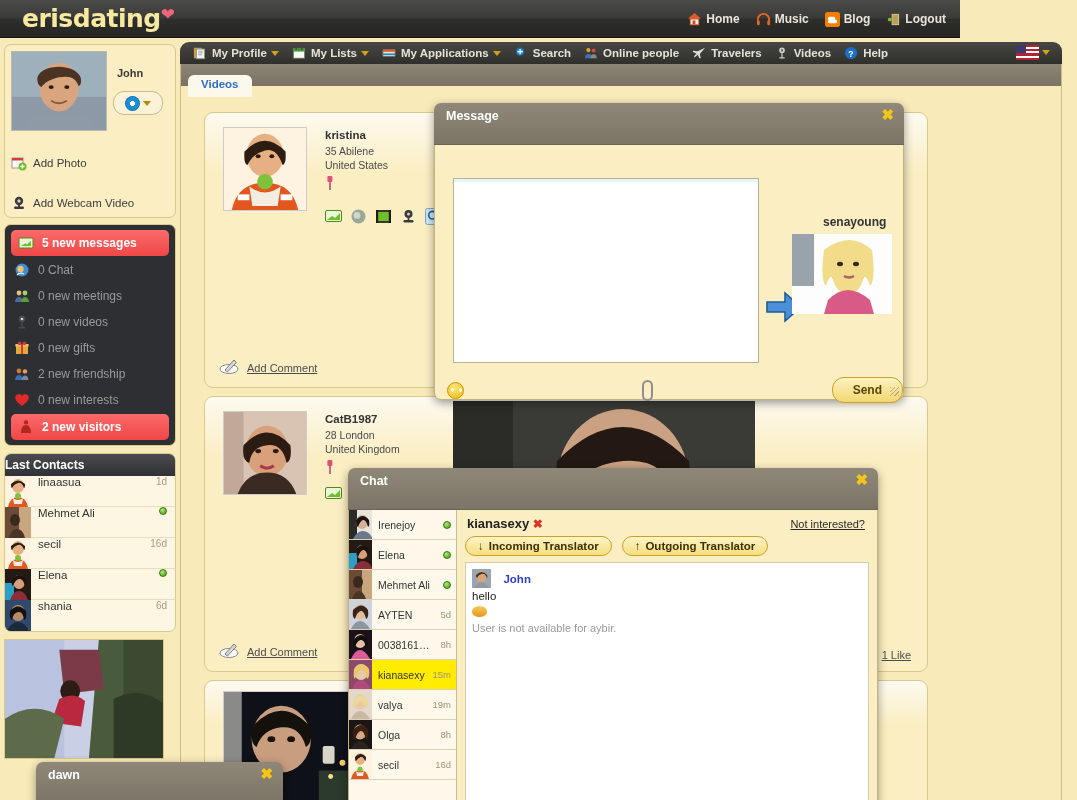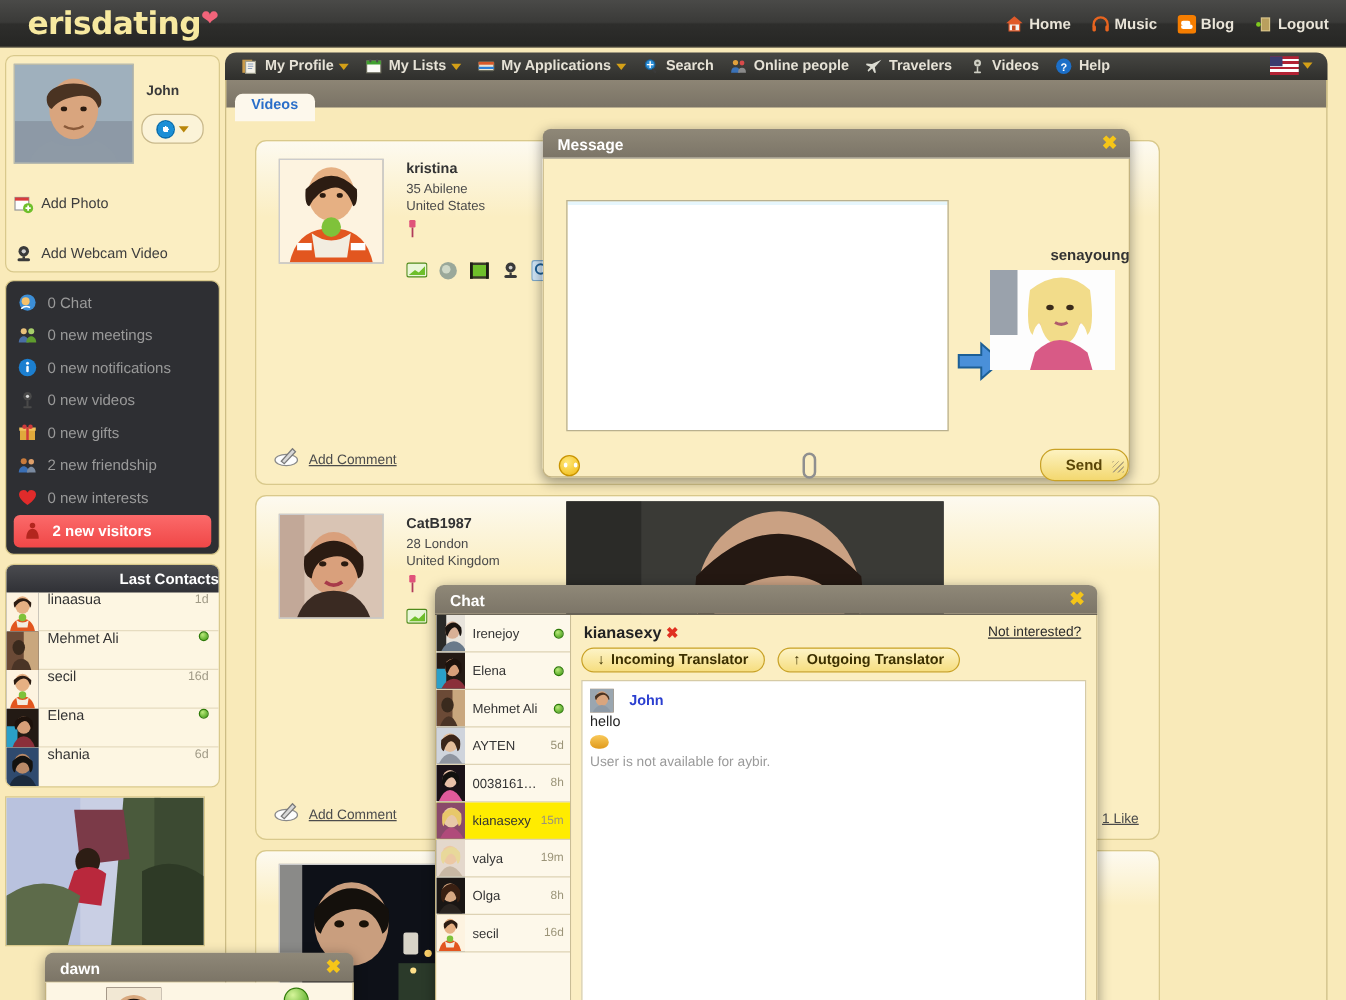--- a/index.html
+++ b/index.html
@@ -6,21 +6,21 @@
   html, body {
     width: 1077px; height: 800px;
     overflow: hidden;
     font-family: "Liberation Sans", sans-serif;
     background: #f9eab9;
   }
   body { position: relative; }
 
   
   .topbar {
-    position: absolute; left:0; top:0; width:1077px; height:38px;
+    position: absolute; left:0; top:0; width:960px; height:38px;
     background: linear-gradient(to bottom, #4a4a48 0%, #3a3a38 48%, #2e2e2c 52%, #262624 100%);
     border-bottom: 1px solid #151514;
   }
   .logo {
     position:absolute; left:22px; top:4px;
     font-size:25px; font-weight:bold; color:#f7e9a0;
     letter-spacing:-0.5px;
     font-family:"DejaVu Sans", sans-serif;
   }
   .logo-heart { color:#f2647a; font-size:17px; position:relative; top:-7px; left:0px; }
@@ -65,21 +65,21 @@
   }
   .menu-row.hl {
     background:linear-gradient(to bottom,#fb6a6a,#f04747);
     color:#fff; font-weight:bold; margin:1px 6px; border-radius:5px; padding:5px 7px;
   }
   .mico { width:16px;height:16px;flex:0 0 16px; display:inline-block; }
 
   .contacts { margin-top:7px; border:1px solid #d9c98c; border-radius:7px; overflow:hidden; background:#fdf6e2;}
   .contacts-hd {
     background:linear-gradient(to bottom,#4a4b4f,#303136);
-    color:#fff; font-size:12px; font-weight:bold; text-align:right; padding:4px 0;
+    color:#fff; font-size:12px; font-weight:bold; text-align:left; padding:4px 0;
   }
   .contact-row {
     display:flex; align-items:flex-start; gap:7px; height:31px;
     border-bottom:1px solid #e6dcc0; padding-right:8px; font-size:11.5px; color:#333;
   }
   .contact-row:last-child { border-bottom:none; }
   .c-thumb { width:26px;height:31px; flex:0 0 26px; background:#8a8a8a; overflow:hidden;}
   .c-name { flex:1; }
   .c-meta { font-size:10px; color:#a09a86; }
   .dot-on { width:8px;height:8px;border-radius:50%;
@@ -134,36 +134,36 @@
   .uicons { position:absolute; left:120px; top:95px; display:flex; gap:8px; }
   .uicon { width:17px;height:17px; cursor:pointer; }
   .addcomment { position:absolute; left:14px; bottom:10px; display:flex; align-items:center; gap:8px; cursor:pointer;}
   .addcomment span { font-size:11px; color:#4c4c4c; text-decoration:underline;}
   .likes { position:absolute; right:16px; bottom:10px; font-size:11px; color:#4c4c4c; text-decoration:underline; cursor:pointer;}
   .bigmedia { position:absolute; overflow:hidden; background:#2b2b2b;}
 
   
   .dlg { position:absolute; border-radius:8px; box-shadow:0 3px 10px rgba(0,0,0,.4); }
   .dlg-hd {
-    height:24px; background:linear-gradient(to bottom,#8f8878,#7c7567);
+    height:42px; background:linear-gradient(to bottom,#8f8878,#7c7567);
     border-radius:7px 7px 0 0; position:relative;
     color:#fff; font-size:12.5px; font-weight:bold; padding:6px 0 16px 12px;
     border-bottom:1px solid #6a6456;
   }
   .dlg-x { position:absolute; right:10px; top:5px; color:#f5c518; font-size:15px; font-weight:bold; cursor:pointer; line-height:14px;}
   .dlg-body { background:#fbeec2; border:1px solid #c2b280; border-top:none; border-radius:0 0 7px 7px; position:relative;}
 
   #msg-dlg { left:434px; top:103px; width:470px; }
   .msg-ta {
     position:absolute; left:18px; top:33px; width:306px; height:185px;
     background:linear-gradient(to bottom,#e6f6fd 0 3px,#fff 3px 100%);
     border:1px solid #b9b08e; resize:none; outline:none; font-family:"Liberation Sans",sans-serif; font-size:12px; padding:4px;
   }
   .msg-arrow { position:absolute; left:330px; top:145px; width:38px;height:34px; }
-  .msg-peer-name { position:absolute; left:372px; top:70px; width:130px; text-align:center; font-size:12px;font-weight:bold;color:#333;}
+  .msg-peer-name { position:absolute; left:388px; top:70px; width:130px; text-align:left; font-size:12px;font-weight:bold;color:#333;}
   .msg-peer-pic { position:absolute; left:357px; top:89px; width:100px;height:80px; background:#c8c0b4; overflow:hidden; border:0;}
   .msg-tools { position:absolute; left:12px; right:0; top:232px; display:flex; align-items:center; justify-content:space-between; gap:22px; }
   .smiley { width:17px;height:17px;border-radius:50%;
      background:radial-gradient(circle at 40% 32%,#ffe87a,#f0b810); border:1px solid #c99400; cursor:pointer; position:relative;}
   .smiley:before{content:"";position:absolute;left:3px;top:5px;width:3px;height:4px;border-radius:50%;background:#fff;box-shadow:8px 0 0 #fff;}
   .clip { width:11px;height:21px;border:2px solid #8f8f8f;border-radius:6px; cursor:pointer;}
   .sendbtn {
     background:linear-gradient(to bottom,#fdf2c0,#f3d870); border:1px solid #c9a227;
     border-radius:12px; padding:5px 20px; font-size:12px; font-weight:bold; color:#5a4608; cursor:pointer;
   }
@@ -298,50 +298,50 @@
             <circle cx="8" cy="6" r="1.7" fill="#cfcfcf"></circle>
             <rect x="3" y="11.5" width="10" height="2.4" rx="1.2" fill="#3a3a3a"></rect>
             <rect x="7" y="10" width="2" height="2" fill="#3a3a3a"></rect>
           </svg>
       </span>
       <span>Add Webcam Video</span>
     </div>
   </div>
 
   <div class="menu">
+    <div class="menu-row hl">
+      <span class="mico">
+        <svg width="16" height="16" viewBox="0 0 16 16">
+            <rect x="1" y="3" width="14" height="10" rx="1.5" fill="#e8f5d0" stroke="#4f8a1b"></rect>
+            <path d="M3 11l4-3 2 1.5L13 6v5z" fill="#6fbf2b"></path>
+            <path d="M5 9l4-3" stroke="#fff" stroke-width="1.2"></path>
+          </svg>
+      </span>
+      <span>5 new messages</span>
+    </div>
     <div class="menu-row">
       <span class="mico">
         <svg width="16" height="16" viewBox="0 0 16 16">
             <circle cx="8" cy="8" r="6.5" fill="#3c8ed6"></circle>
             <circle cx="6.5" cy="7" r="3.2" fill="#f6c16a"></circle>
             <path d="M3 13q3-3 7-1" stroke="#fff" stroke-width="1.2" fill="none"></path>
           </svg>
       </span>
       <span>0 Chat</span>
     </div>
     <div class="menu-row">
       <span class="mico">
         <svg width="16" height="16" viewBox="0 0 16 16">
             <circle cx="5" cy="5" r="2.4" fill="#e8c07a"></circle>
             <circle cx="11" cy="5" r="2.4" fill="#a7cf6b"></circle>
             <path d="M1 14c0-3 2-5 4-5s4 2 4 5z" fill="#4a6fa5"></path>
             <path d="M7 14c0-3 2-5 4-5s4 2 4 5z" fill="#5f9c2e"></path>
           </svg>
       </span>
       <span>0 new meetings</span>
-    </div>
-    <div class="menu-row">
-      <span class="mico">
-        <svg width="16" height="16" viewBox="0 0 16 16">
-            <circle cx="8" cy="8" r="7" fill="#1c7fd0"></circle>
-            <circle cx="8" cy="4.6" r="1.2" fill="#fff"></circle>
-            <rect x="7" y="6.6" width="2" height="5.2" rx="1" fill="#fff"></rect>
-          </svg>
-      </span>
-      <span>0 new notifications</span>
     </div>
     <div class="menu-row">
       <span class="mico">
         <svg width="16" height="16" viewBox="0 0 16 16">
             <circle cx="8" cy="5" r="3.4" fill="#4a4a4a"></circle>
             <circle cx="8" cy="5" r="1.3" fill="#d8d8d8"></circle>
             <rect x="7.2" y="8.4" width="1.6" height="5" fill="#4a4a4a"></rect>
             <rect x="4.6" y="13" width="6.8" height="1.6" rx=".8" fill="#4a4a4a"></rect>
           </svg>
       </span>

